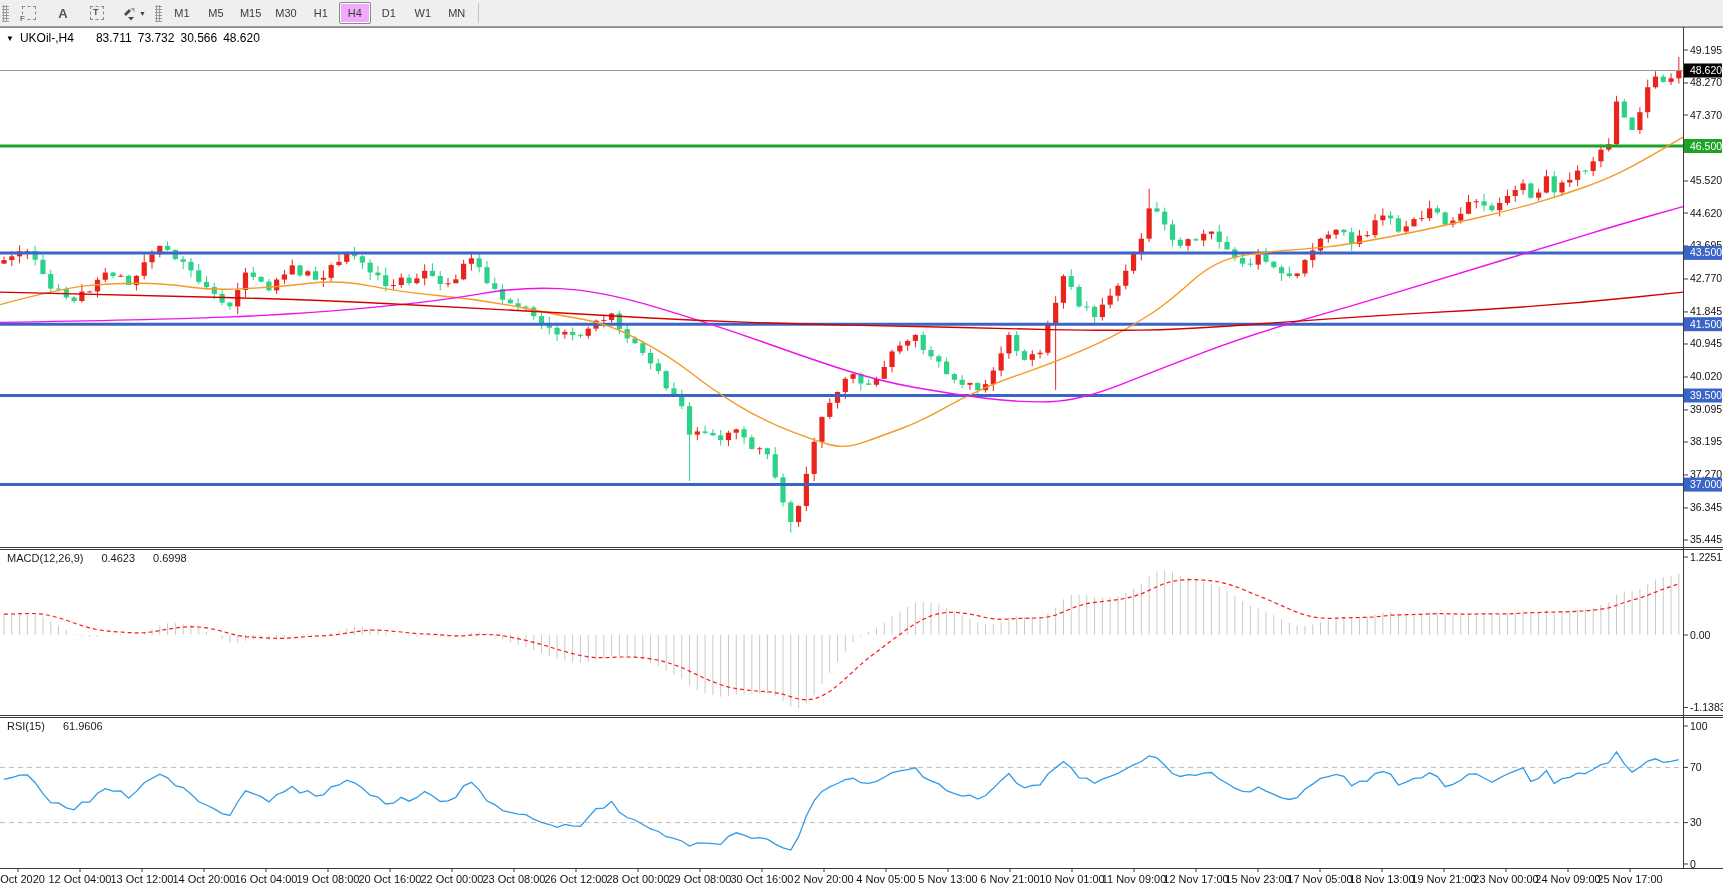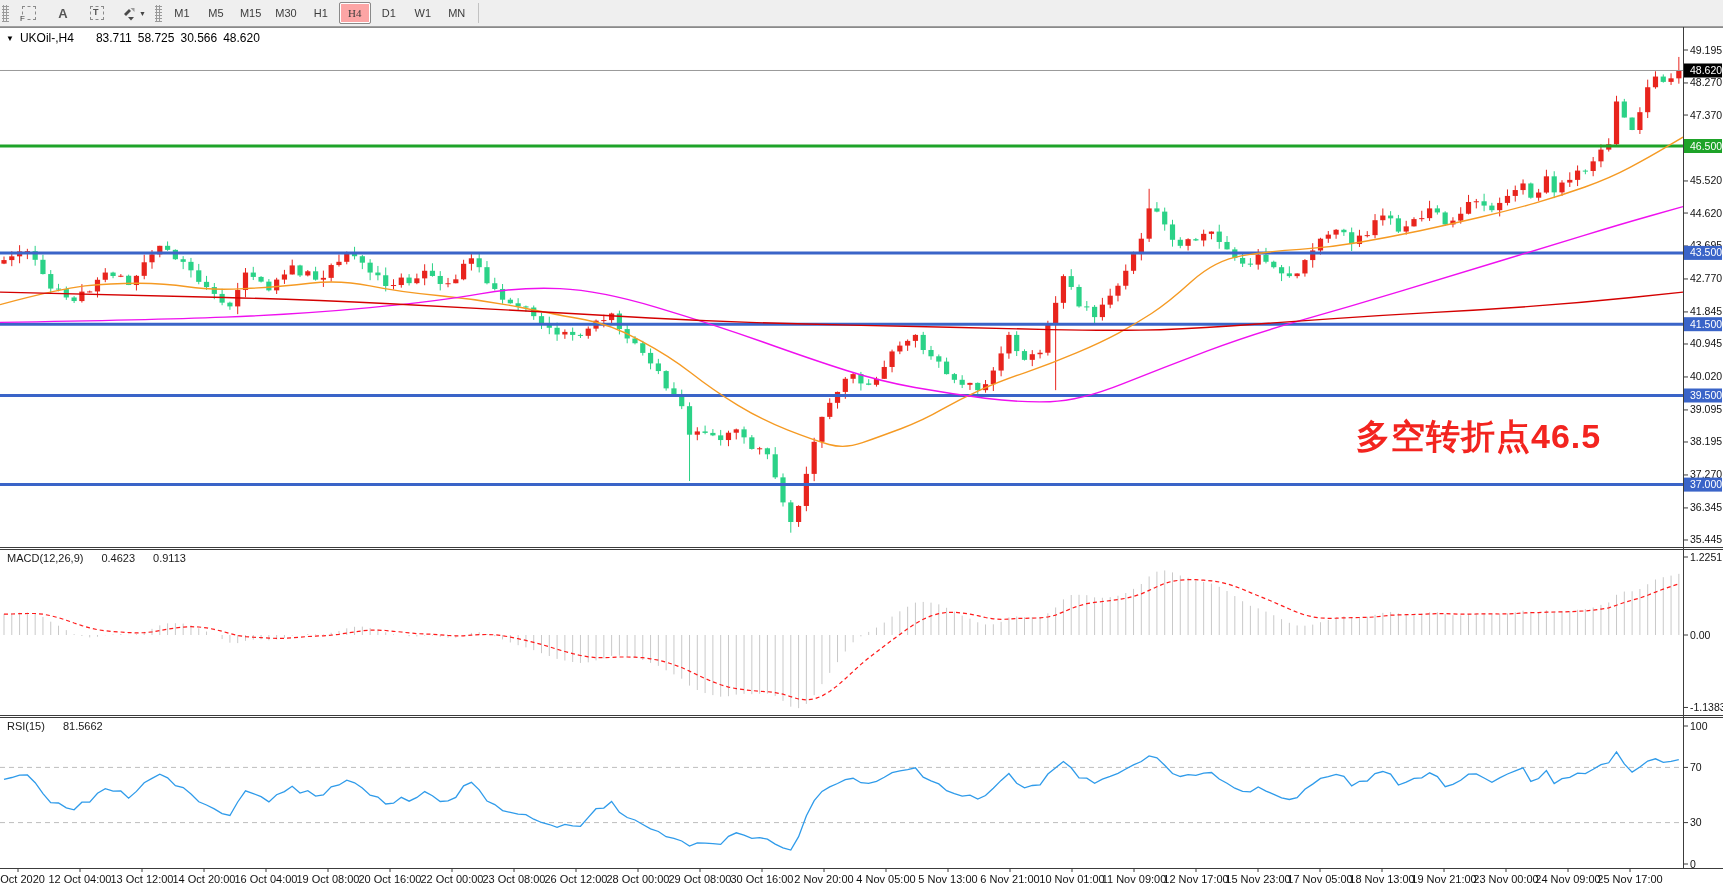--- a/index.html
+++ b/index.html
@@ -9,21 +9,21 @@
 
   
   .toolbar{position:absolute;top:0;left:0;width:1723px;height:26px;background:#efefef;
            border-bottom:1px solid #9f9f9f;display:flex;align-items:center;z-index:5;}
   .grip{width:7px;height:17px;margin:0 3px 0 2px;
         background-image:radial-gradient(#9a9a9a 1px,transparent 1.1px);
         background-size:3px 3px;}
   .tb-btn{height:20px;min-width:20px;display:flex;align-items:center;justify-content:center;
           margin:0 1px;padding:0 5px;font-size:11px;color:#3c3c3c;border:1px solid transparent;
           border-radius:2px;background:transparent;cursor:default;}
-  .tb-btn.active{border:1px solid #8a8a8a;background:#fca5a5;box-shadow:inset 0 0 0 1px #fff;font-family:Liberation Serif, serif;}
+  .tb-btn.active{border:1px solid #8a8a8a;background:#f0abfc;box-shadow:inset 0 0 0 1px #fff;}
   .tb-sep{width:1px;height:20px;background:#c2c2c2;margin:0 4px;}
   .icon-a{font-size:13px;color:#555;font-weight:bold;}
   .dash-box{width:12px;height:12px;border:1px dashed #8a8a8a;position:relative;display:inline-block;}
   .dash-box .sub-f{position:absolute;left:-3px;bottom:-4px;font-size:8px;color:#333;background:#efefef;line-height:8px;}
   .dash-box .inner-t{position:absolute;left:2px;top:0px;font-size:9px;color:#555;font-weight:bold;}
   .caret{font-size:7px;color:#444;margin-left:3px;}
 
   
   #chart-svg{position:absolute;left:0;top:0;z-index:1;}
   .quote-line{position:absolute;left:6px;top:31px;z-index:2;font-size:12px;color:#000;
@@ -877,29 +877,28 @@
       <line x1="1568" y1="868" x2="1568" y2="872" stroke="#3c3c3c" stroke-width="1"></line>
       <text x="1568" y="883" font-size="11" text-anchor="middle" fill="#111111" font-family="Liberation Sans, DejaVu Sans, sans-serif">24 Nov 09:00</text>
       <line x1="1630" y1="868" x2="1630" y2="872" stroke="#3c3c3c" stroke-width="1"></line>
       <text x="1630" y="883" font-size="11" text-anchor="middle" fill="#111111" font-family="Liberation Sans, DejaVu Sans, sans-serif">25 Nov 17:00</text>
     </svg>
 
   <div class="quote-line">
     <span class="arrow">▼</span>
     <span class="sym">UKOil-,H4</span>
     <span>83.711</span>
-    <span>58.725</span>
+    <span>73.732</span>
     <span>30.566</span>
     <span>48.620</span>
   </div>
 
   <div class="ind-label macd">
     <span>MACD(12,26,9)</span>
     <span>0.4623</span>
-    <span>0.9113</span>
+    <span>0.6998</span>
   </div>
   <div class="ind-label rsi">
     <span>RSI(15)</span>
-    <span>81.5662</span>
+    <span>61.9606</span>
   </div>
 
-  <div class="annotation">多空转折点46.5</div>
 </div>
 
 </body></html>

